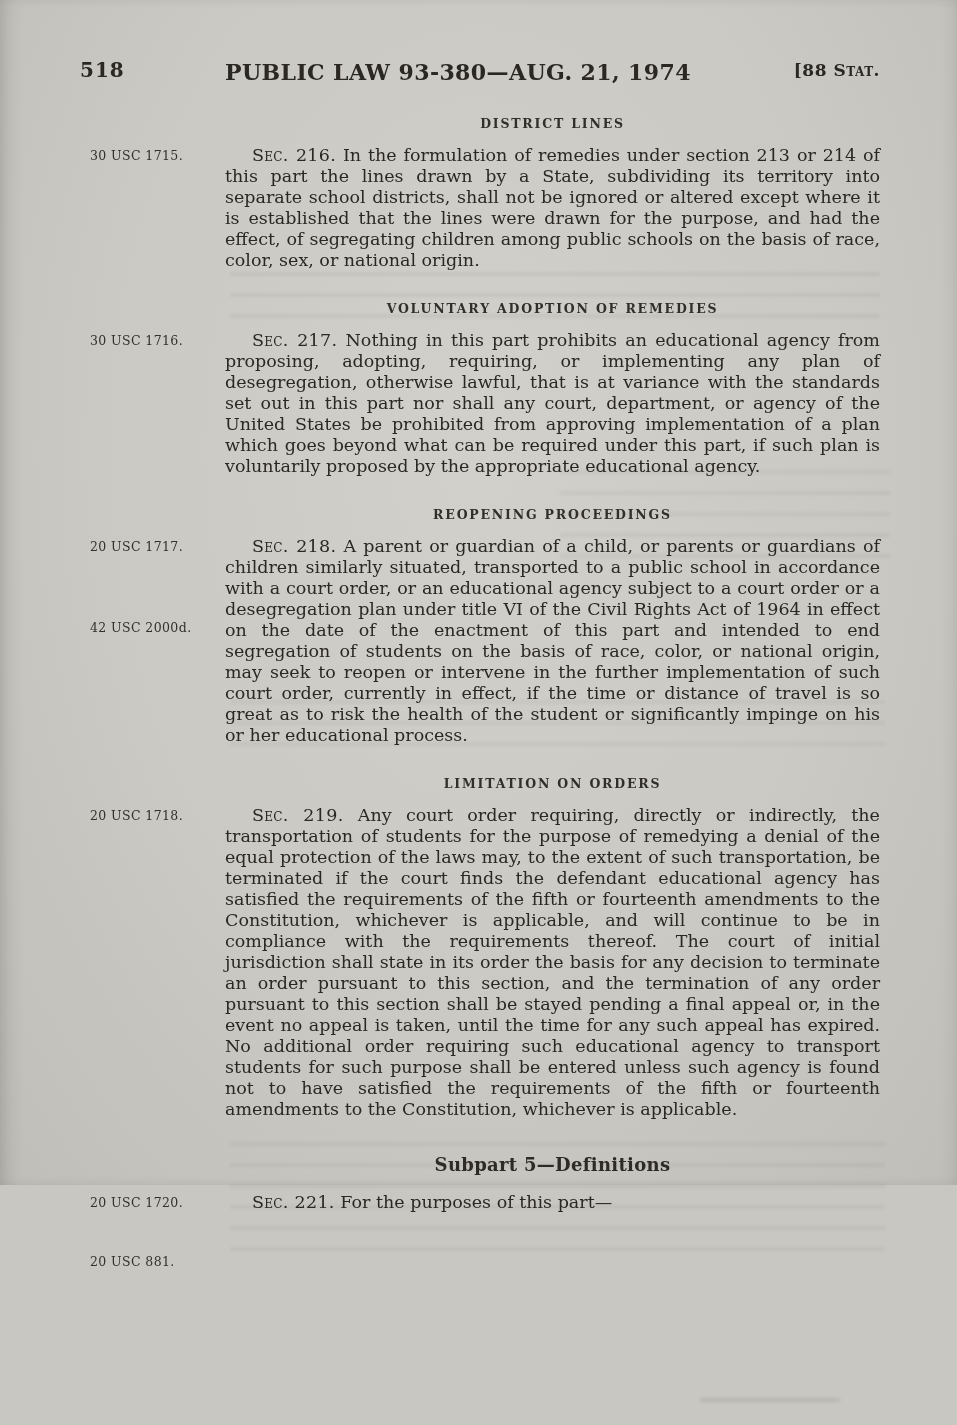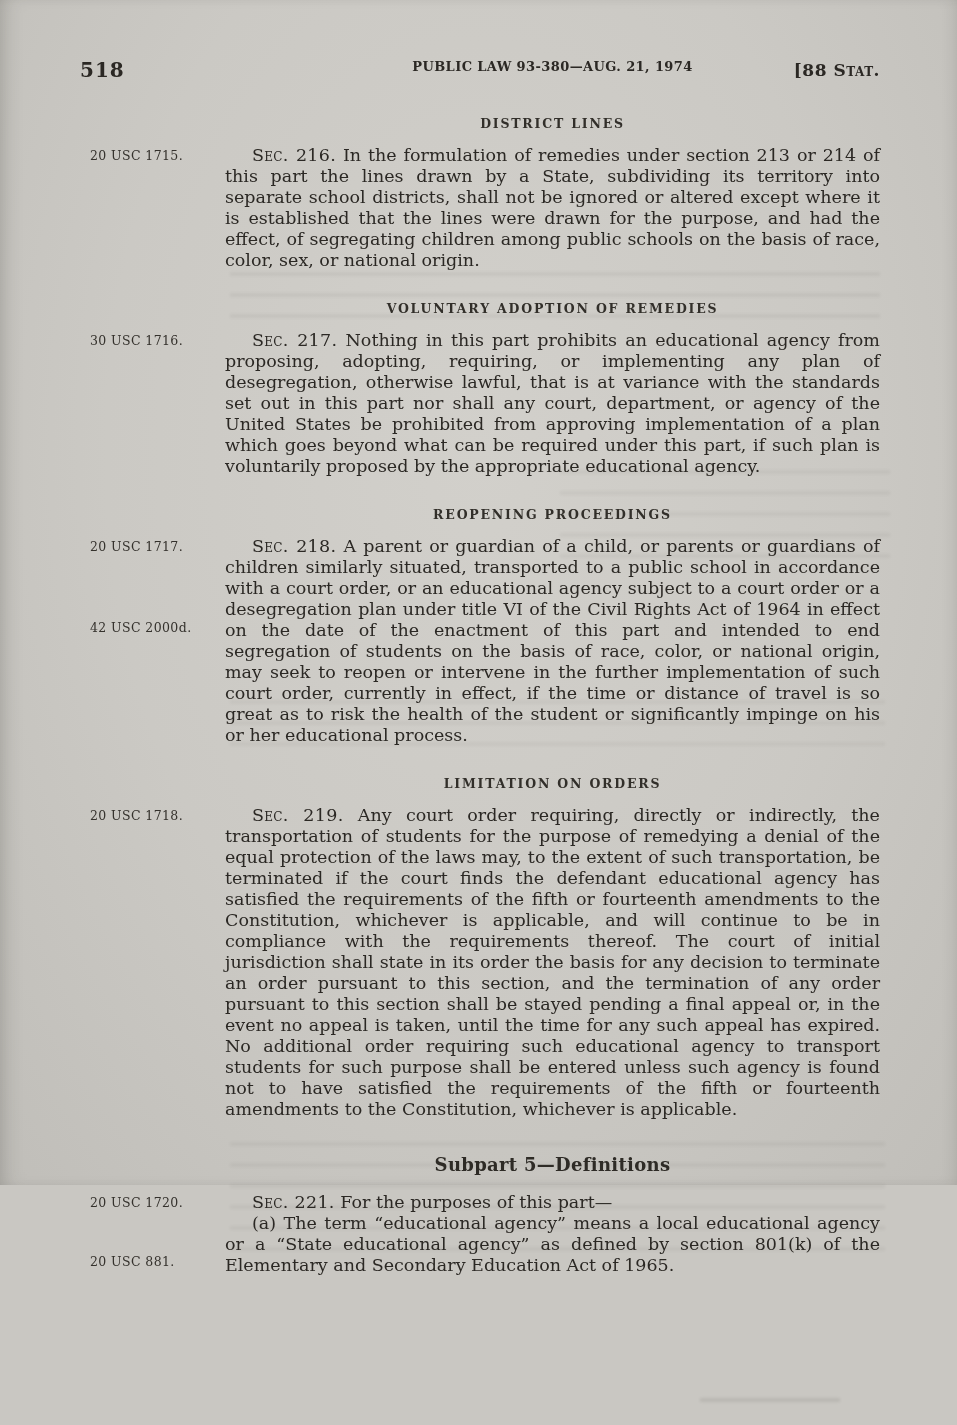--- a/index.html
+++ b/index.html
@@ -22,22 +22,22 @@
     position:relative;
     height:28px;
     font-weight:bold;
   }
   .pagenum{
     position:absolute;left:80px;top:0;
     font-size:20px;letter-spacing:1px;
   }
   .header-title{
     position:absolute;left:225px;right:77px;top:1px;
-    text-align:center;
-    font-size:13px;letter-spacing:.4px;
+    text-align:left;
+    font-size:22px;letter-spacing:.4px;
   }
   .header-stat{
     position:absolute;right:77px;top:2px;
     font-size:17px;
     font-variant:small-caps;
     font-weight:bold;
     letter-spacing:.5px;
   }
   .content{
     position:relative;
@@ -103,21 +103,21 @@
     <span class="pagenum">518</span>
     <span class="header-title">PUBLIC LAW 93-380—AUG. 21, 1974</span>
     <span class="header-stat">[88 Stat.</span>
   </header>
 
   <main class="content">
 
     <section>
       <h2 class="crosshead">DISTRICT LINES</h2>
       <div class="para-wrap">
-        <span class="margin-note">20 USC 1715.</span>
+        <span class="margin-note">30 USC 1715.</span>
         <p class="body-para"><span class="sec-label">Sec. 216.</span> <span>In the formulation of remedies under section 213 or 214 of this part the lines drawn by a State, subdividing its territory into separate school districts, shall not be ignored or altered except where it is established that the lines were drawn for the purpose, and had the effect, of segregating children among public schools on the basis of race, color, sex, or national origin.</span></p>
       </div>
     </section>
 
     <section>
       <h2 class="crosshead">VOLUNTARY ADOPTION OF REMEDIES</h2>
       <div class="para-wrap">
         <span class="margin-note">30 USC 1716.</span>
         <p class="body-para"><span class="sec-label">Sec. 217.</span> <span>Nothing in this part prohibits an educational agency from proposing, adopting, requiring, or implementing any plan of desegregation, otherwise lawful, that is at variance with the standards set out in this part nor shall any court, department, or agency of the United States be prohibited from approving implementation of a plan which goes beyond what can be required under this part, if such plan is voluntarily proposed by the appropriate educational agency.</span></p>
       </div>
@@ -139,21 +139,20 @@
         <p class="body-para"><span class="sec-label">Sec. 219.</span> <span>Any court order requiring, directly or indirectly, the transportation of students for the purpose of remedying a denial of the equal protection of the laws may, to the extent of such transportation, be terminated if the court finds the defendant educational agency has satisfied the requirements of the fifth or fourteenth amendments to the Constitution, whichever is applicable, and will continue to be in compliance with the requirements thereof. The court of initial jurisdiction shall state in its order the basis for any decision to terminate an order pursuant to this section, and the termination of any order pursuant to this section shall be stayed pending a final appeal or, in the event no appeal is taken, until the time for any such appeal has expired. No additional order requiring such educational agency to transport students for such purpose shall be entered unless such agency is found not to have satisfied the requirements of the fifth or fourteenth amendments to the Constitution, whichever is applicable.</span></p>
       </div>
     </section>
 
     <section>
       <h2 class="subpart-heading">Subpart 5—Definitions</h2>
       <div class="para-wrap">
         <span class="margin-note">20 USC 1720.</span>
         <span class="margin-note mn-offset-881">20 USC 881.</span>
         <p class="body-para"><span class="sec-label">Sec. 221.</span> <span>For the purposes of this part—</span></p>
-        <p class="body-para">(a) The term “educational agency” means a local educational agency or a “State educational agency” as defined by section 801(k) of the Elementary and Secondary Education Act of 1965.</p>
       </div>
     </section>
 
   </main>
 
   <div class="ghost g1"></div>
   <div class="ghost g2"></div>
   <div class="ghost g3"></div>
   <div class="ghost g4"></div>
   <div class="ghost g5"></div>

